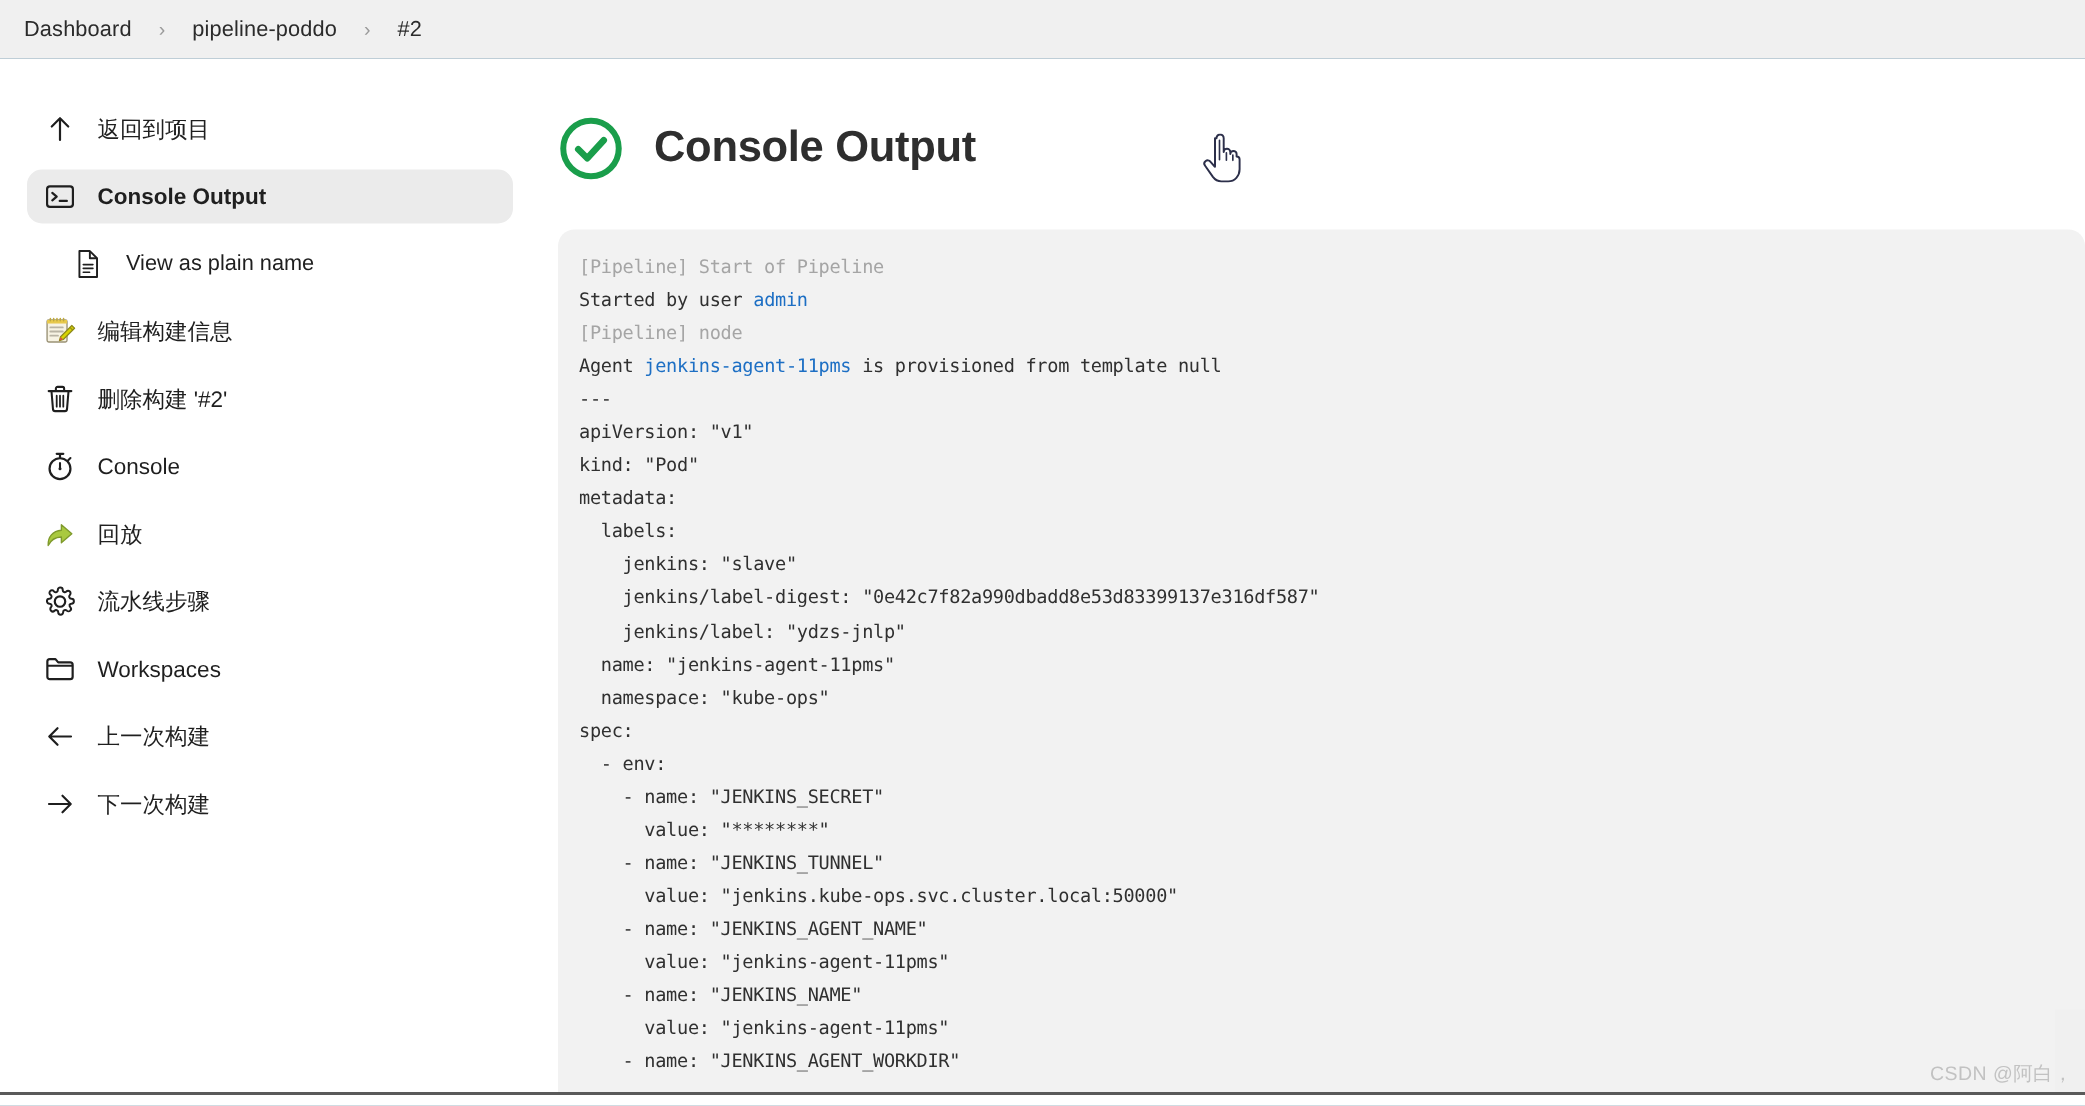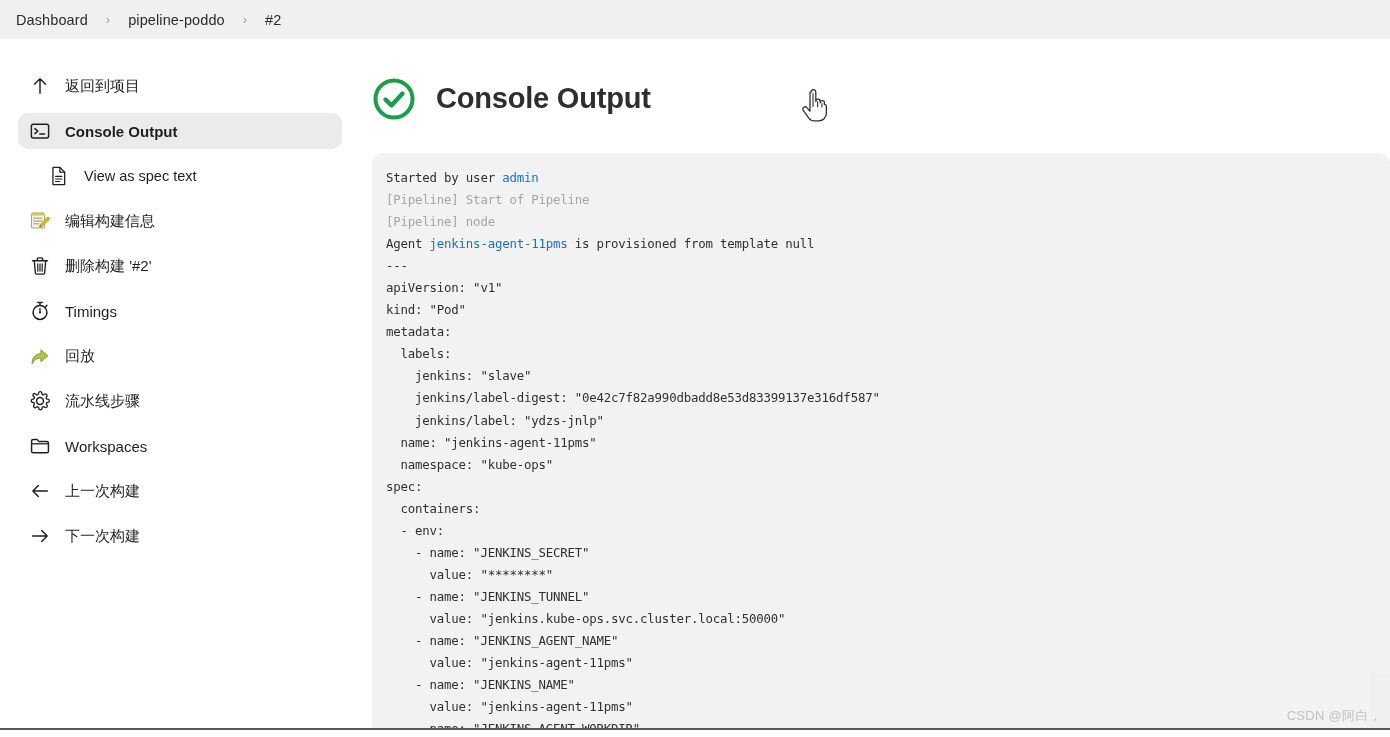--- a/index.html
+++ b/index.html
@@ -150,21 +150,21 @@
           <span class="nav-label">Console Output</span>
         </div>
         <div class="nav-item nav-row nav-sub">
           <span class="nav-ico">
             <svg viewBox="0 0 24 24" width="22" height="22">
               <path d="M5.4 2.6h7.6l5.2 5.2v13.6H5.4z" fill="#fff" stroke="#1f1f1f" stroke-width="1.4" stroke-linejoin="round"></path>
               <path d="M13 2.6v5.2h5.2" fill="none" stroke="#1f1f1f" stroke-width="1.4" stroke-linejoin="round"></path>
               <path d="M8.2 12.4h7M8.2 15.2h7M8.2 18h4.6" stroke="#1f1f1f" stroke-width="1.2" stroke-linecap="round"></path>
             </svg>
           </span>
-          <span class="nav-label">View as spec text</span>
+          <span class="nav-label">View as plain name</span>
         </div>
         <div class="nav-item nav-row">
           <span class="nav-ico">
             <svg viewBox="0 0 24 24" width="22" height="22">
               <rect x="2.6" y="3.6" width="14.5" height="16" rx="1.2" fill="#f7f3e3" stroke="#9a9276" stroke-width="1"></rect>
               <rect x="2.6" y="3.6" width="14.5" height="2.6" fill="#e8c94c"></rect>
               <path d="M5 4.2v-1.6M7.4 4.2v-1.6M9.8 4.2v-1.6M12.2 4.2v-1.6M14.6 4.2v-1.6" stroke="#bfa93c" stroke-width="1.1" stroke-linecap="round"></path>
               <path d="M5 9h9M5 12h9M5 15h5.5" stroke="#b9b4a4" stroke-width="1.4" stroke-linecap="round"></path>
               <path d="M20.6 7.6l2 2-8.2 8.2-2.8 .8 .8-2.8z" fill="#d7d200" stroke="#8f8b1e" stroke-width=".9" stroke-linejoin="round"></path>
               <path d="M19.2 9l2 2" stroke="#8f8b1e" stroke-width=".8"></path>
@@ -188,21 +188,21 @@
           <span class="nav-ico">
             <svg viewBox="0 0 24 24" width="22" height="22">
               <circle cx="12" cy="13.6" r="7.6" fill="none" stroke="#1f1f1f" stroke-width="1.6"></circle>
               <path d="M12 13.6V9.4" stroke="#1f1f1f" stroke-width="1.5" stroke-linecap="round"></path>
               <circle cx="12" cy="13.6" r="1.1" fill="#1f1f1f"></circle>
               <path d="M9.6 2.8h4.8" stroke="#1f1f1f" stroke-width="1.6" stroke-linecap="round"></path>
               <path d="M12 2.8v3.2" stroke="#1f1f1f" stroke-width="1.6"></path>
               <path d="M17.8 7.6l1.8-1.8" stroke="#1f1f1f" stroke-width="1.5" stroke-linecap="round"></path>
             </svg>
           </span>
-          <span class="nav-label">Timings</span>
+          <span class="nav-label">Console</span>
         </div>
         <div class="nav-item nav-row">
           <span class="nav-ico">
             <svg viewBox="0 0 24 24" width="22" height="22">
               <path d="M3.4 20.4c-.4-6.4 3.4-10.6 9.6-11.1V5.2l7.6 6.6-7.6 6.6v-4.2c-4.6 .1-7.6 2-9.6 6.2z" fill="#a9c93f" stroke="#7f9a2c" stroke-width="1" stroke-linejoin="round"></path>
             </svg>
           </span>
           <span class="nav-label">回放</span>
         </div>
         <div class="nav-item nav-row">
@@ -246,36 +246,35 @@
         <span class="status-badge">
           <svg viewBox="0 0 44 44" width="44" height="44">
             <circle cx="22" cy="22" r="18.5" fill="none" stroke="#1a9e4b" stroke-width="4"></circle>
             <path d="M13.5 22.5 L19.5 28.5 L30.5 16.5" fill="none" stroke="#1a9e4b" stroke-width="4.4" stroke-linecap="round" stroke-linejoin="round"></path>
           </svg>
         </span>
         <span class="page-title">Console Output</span>
       </div>
 
       <div class="console" id="console">
+          <div class="log-line dim"><span>[Pipeline] Start of Pipeline</span></div>
           <div class="log-line"><span>Started by user </span><span class="lnk">admin</span></div>
-          <div class="log-line dim"><span>[Pipeline] Start of Pipeline</span></div>
           <div class="log-line dim"><span>[Pipeline] node</span></div>
           <div class="log-line"><span>Agent </span><span class="lnk">jenkins-agent-11pms</span><span> is provisioned from template null</span></div>
           <div class="log-line"><span>---</span></div>
           <div class="log-line"><span>apiVersion: "v1"</span></div>
           <div class="log-line"><span>kind: "Pod"</span></div>
           <div class="log-line"><span>metadata:</span></div>
           <div class="log-line"><span>  labels:</span></div>
           <div class="log-line"><span>    jenkins: "slave"</span></div>
           <div class="log-line"><span>    jenkins/label-digest: "0e42c7f82a990dbadd8e53d83399137e316df587"</span></div>
           <div class="log-line"><span>    jenkins/label: "ydzs-jnlp"</span></div>
           <div class="log-line"><span>  name: "jenkins-agent-11pms"</span></div>
           <div class="log-line"><span>  namespace: "kube-ops"</span></div>
           <div class="log-line"><span>spec:</span></div>
-          <div class="log-line"><span>  containers:</span></div>
           <div class="log-line"><span>  - env:</span></div>
           <div class="log-line"><span>    - name: "JENKINS_SECRET"</span></div>
           <div class="log-line"><span>      value: "********"</span></div>
           <div class="log-line"><span>    - name: "JENKINS_TUNNEL"</span></div>
           <div class="log-line"><span>      value: "jenkins.kube-ops.svc.cluster.local:50000"</span></div>
           <div class="log-line"><span>    - name: "JENKINS_AGENT_NAME"</span></div>
           <div class="log-line"><span>      value: "jenkins-agent-11pms"</span></div>
           <div class="log-line"><span>    - name: "JENKINS_NAME"</span></div>
           <div class="log-line"><span>      value: "jenkins-agent-11pms"</span></div>
           <div class="log-line"><span>    - name: "JENKINS_AGENT_WORKDIR"</span></div>

